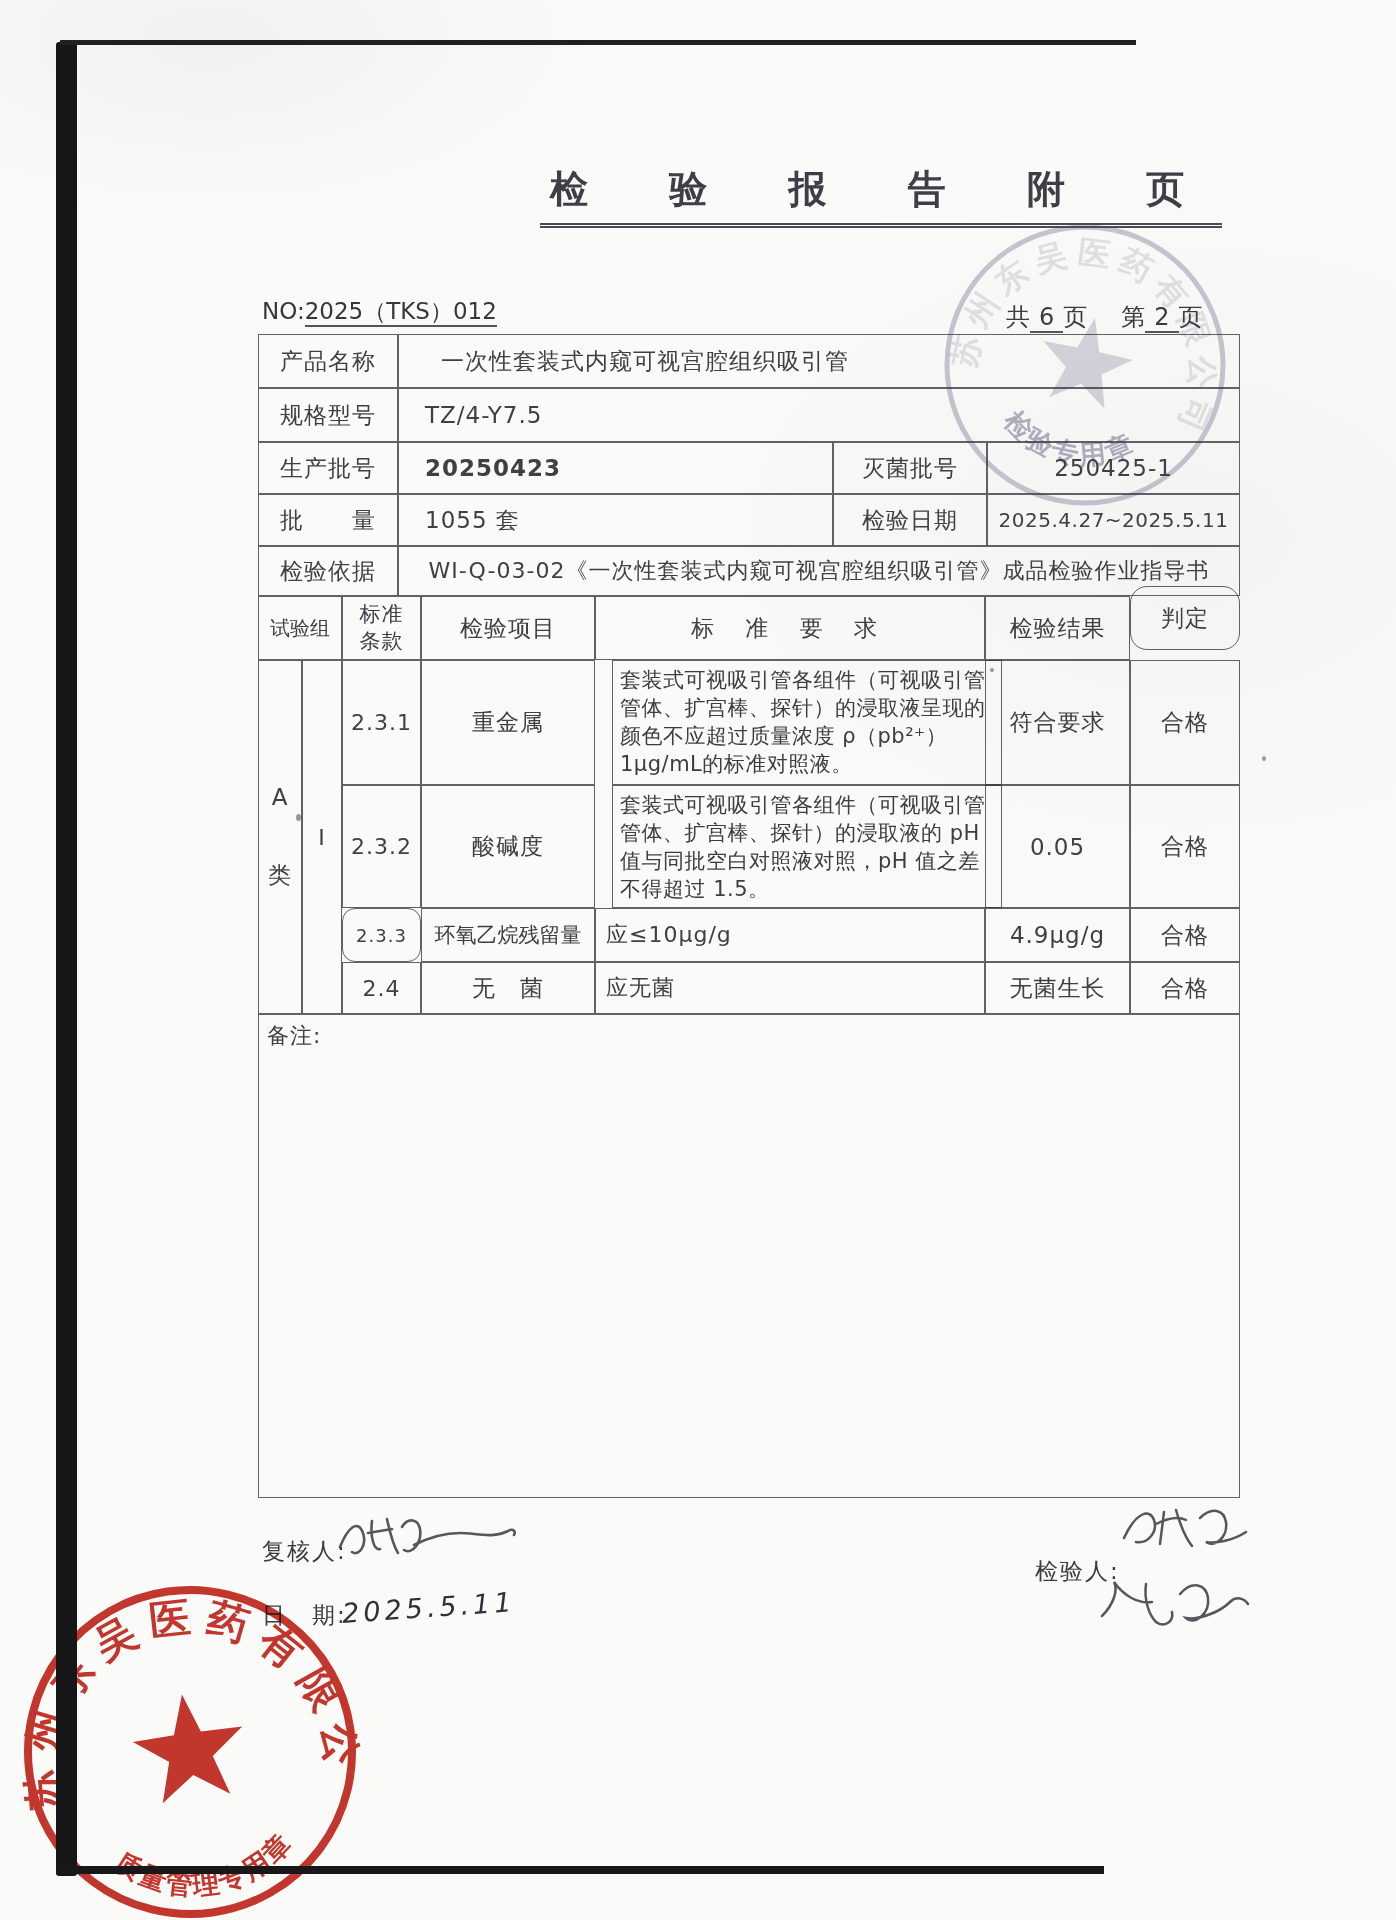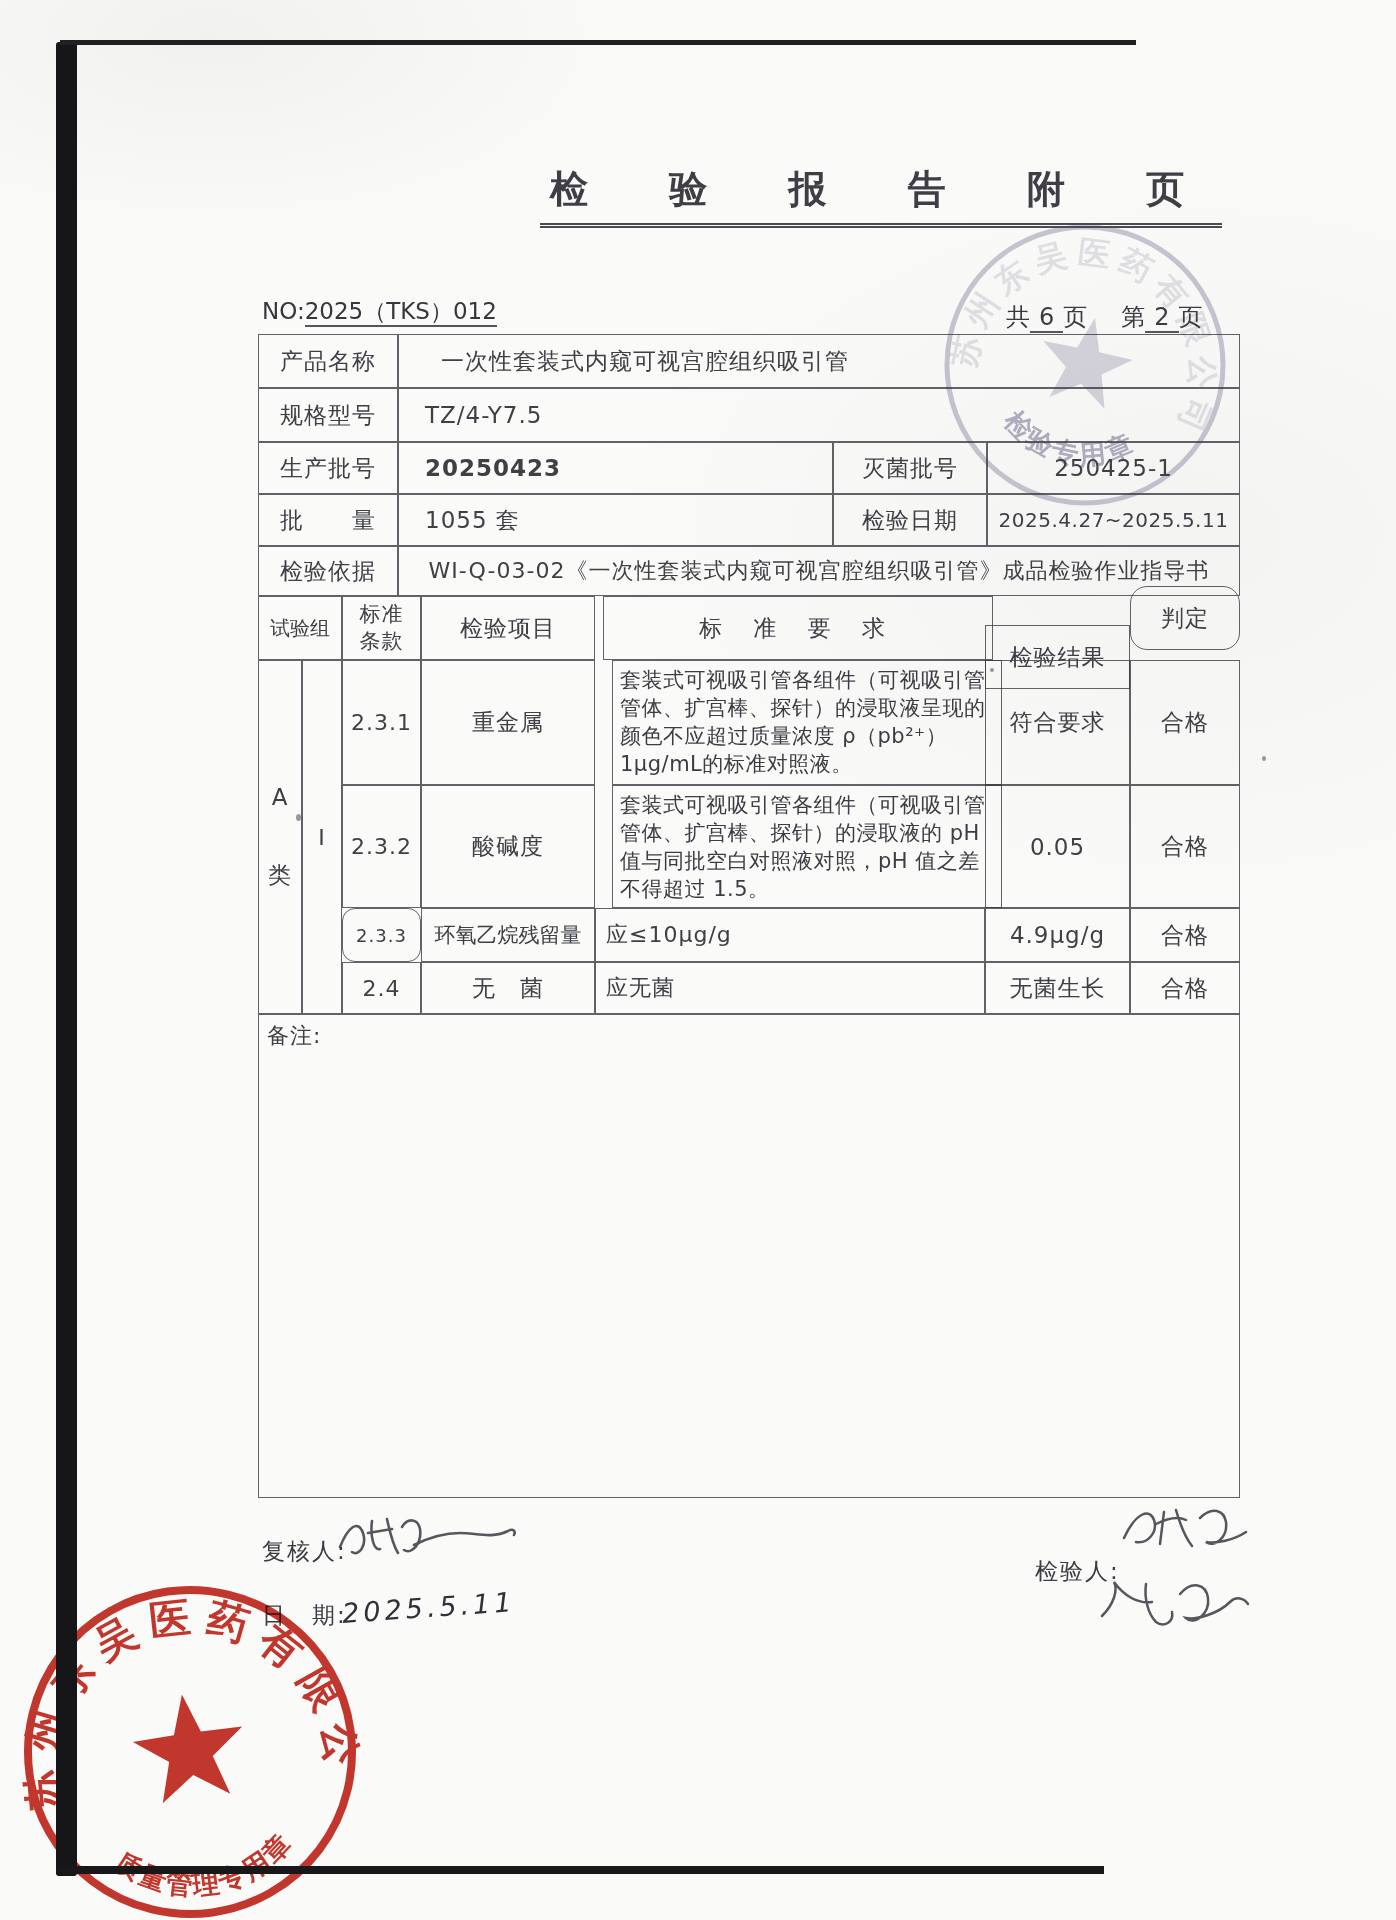--- a/index.html
+++ b/index.html
@@ -91,22 +91,22 @@
     <div class="c" style="left:575px;top:160px;width:154px;height:52px;">检验日期</div>
     <div class="c" style="left:729px;top:160px;width:253px;height:52px;font-size:20px;letter-spacing:.5px;">2025.4.27~2025.5.11</div>
 
     <div class="c" style="left:0;top:212px;width:140px;height:50px;">检验依据</div>
     <div class="c" style="left:140px;top:212px;width:842px;height:50px;font-size:22px;">WI-Q-03-02《一次性套装式内窥可视宫腔组织吸引管》成品检验作业指导书</div>
 
     <div class="c" style="left:0;top:262px;width:84px;height:64px;font-size:20px;letter-spacing:0;">试验组</div>
     <div class="c pre" style="left:84px;top:262px;width:79px;height:64px;font-size:21px;">标准
 条款</div>
     <div class="c" style="left:163px;top:262px;width:174px;height:64px;">检验项目</div>
-    <div class="c" style="left:337px;top:262px;width:390px;height:64px;letter-spacing:12px;margin-left:8px;">标 准 要 求</div>
-    <div class="c" style="left:727px;top:262px;width:145px;height:64px;margin-top:29px;">检验结果</div>
+    <div class="c" style="left:337px;top:262px;width:390px;height:64px;letter-spacing:12px;">标 准 要 求</div>
+    <div class="c" style="left:727px;top:262px;width:145px;height:64px;">检验结果</div>
     <div class="c" style="left:872px;top:252px;width:110px;height:64px;border-radius:17px;">判定</div>
 
     <div class="c colstack" style="left:0;top:326px;width:44px;height:354px;">
       <span>A</span>
       <span>类</span>
     </div>
     <div class="c" style="left:44px;top:326px;width:40px;height:354px;font-size:22px;">I</div>
 
     <div class="c" style="left:84px;top:326px;width:79px;height:125px;font-size:22px;">2.3.1</div>
     <div class="c" style="left:163px;top:326px;width:174px;height:125px;">重金属</div>

